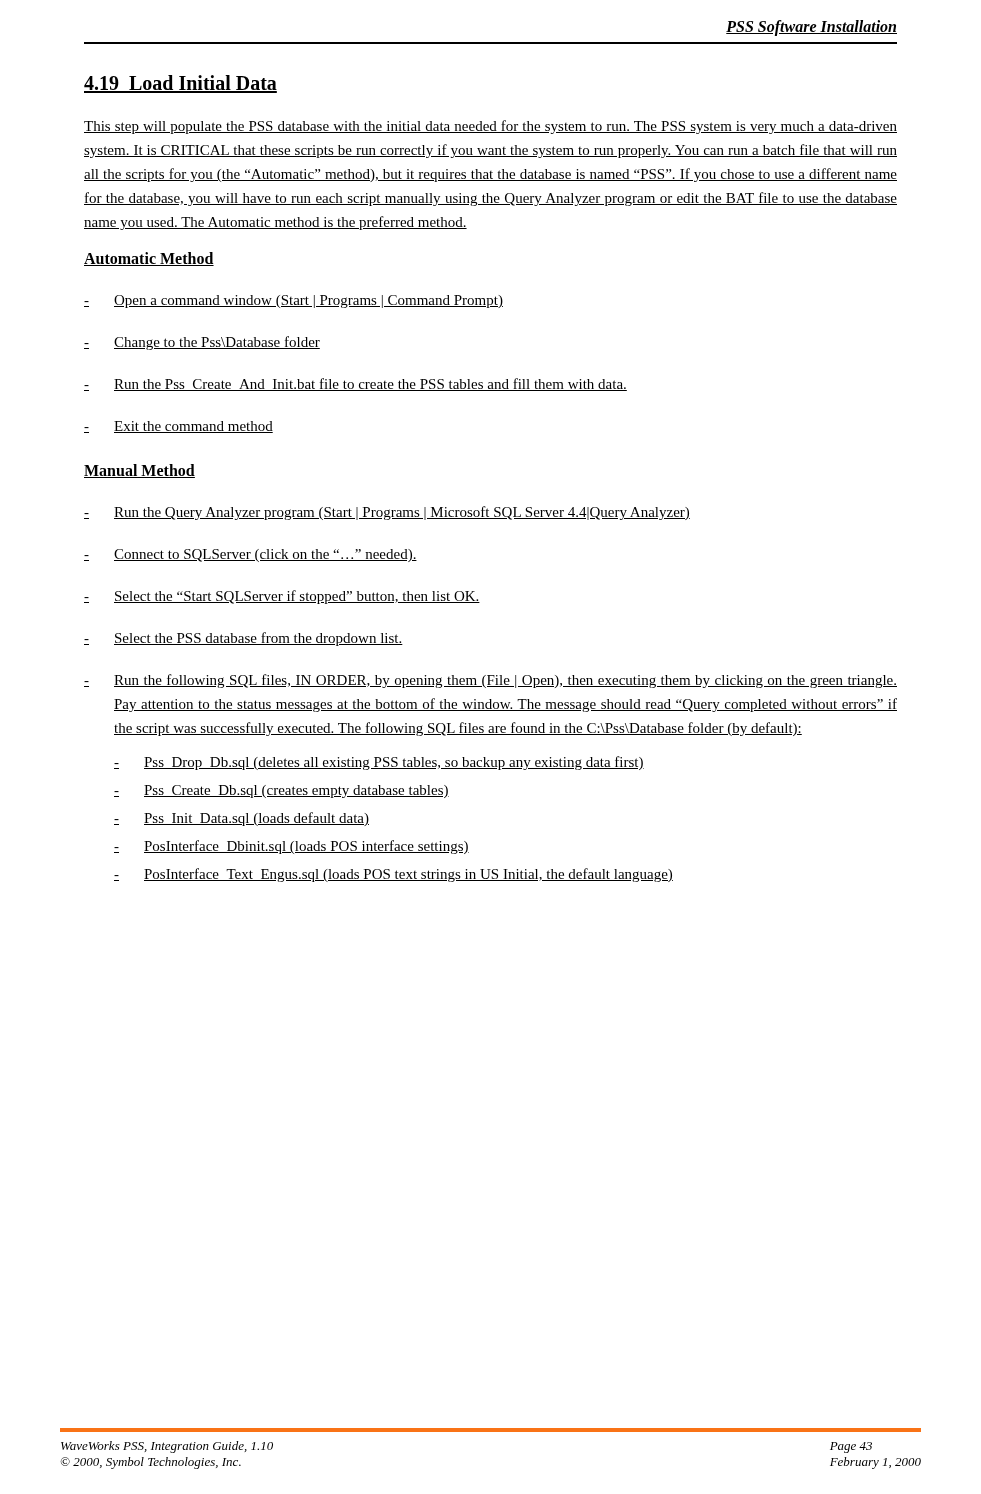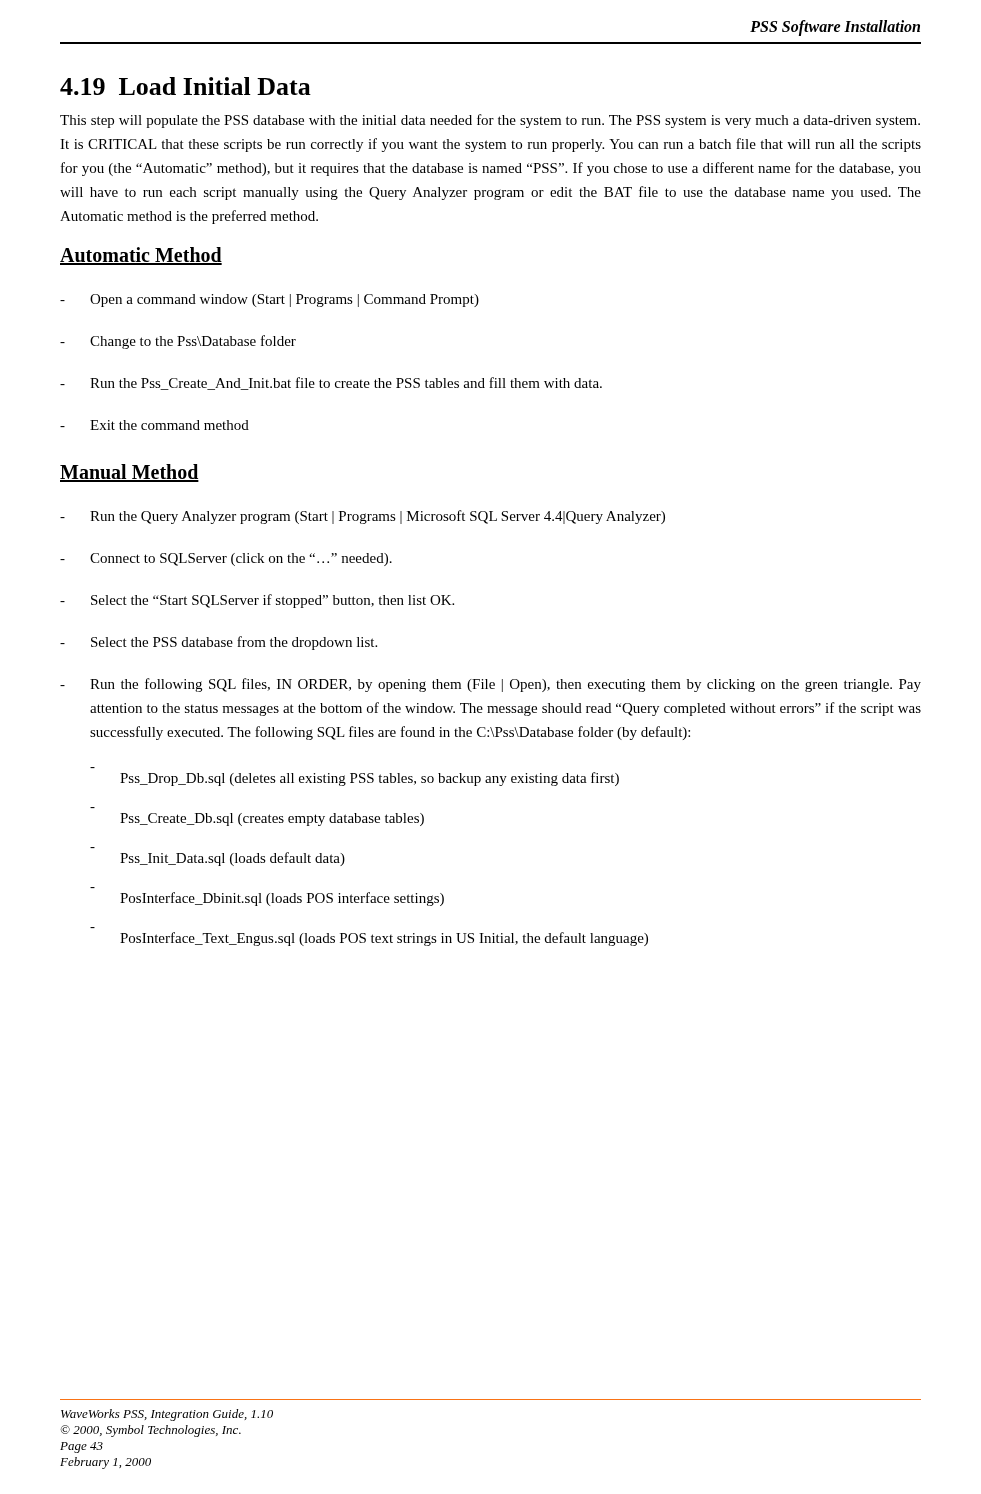--- a/index.html
+++ b/index.html
@@ -14,53 +14,54 @@
       color: #000;
       background: #fff;
       width: 981px;
       min-height: 1494px;
       position: relative;
     }
 
     .page-container {
       width: 981px;
       min-height: 1494px;
-      padding: 0 60px;
+      padding: 0 84px;
       position: relative;
+      text-decoration: underline;
     }
 
     .header {
       display: flex;
       justify-content: flex-end;
       padding: 18px 0 6px 0;
       border-bottom: 2px solid #000;
       margin-bottom: 28px;
     }
 
     .header-title {
       font-weight: bold;
       font-style: italic;
       font-size: 16px;
     }
 
     .section-title {
-      font-size: 26px;
+      font-size: 20px;
       font-weight: bold;
-      margin-bottom: 6px;
+      margin-bottom: 19px;
     }
 
     .intro-text {
       font-size: 15px;
       line-height: 1.6;
       text-align: justify;
       margin-bottom: 16px;
     }
 
     .method-heading {
-      font-size: 20px;
+      font-size: 16px;
       font-weight: bold;
       text-decoration: underline;
       margin-bottom: 20px;
       margin-top: 10px;
     }
 
     .bullet-list {
       list-style: none;
       padding: 0;
       margin: 0 0 24px 0;
@@ -98,34 +99,32 @@
     }
 
     .sub-dash {
       min-width: 30px;
       padding-right: 8px;
     }
 
     .sub-content {
       flex: 1;
       font-size: 15px;
-      margin-top: 12px;
     }
 
     .footer {
       position: absolute;
       bottom: 24px;
       left: 60px;
       right: 60px;
-      border-top: 1px solid #f97316;
+      border-top: 4px solid #f97316;
       padding-top: 6px;
       display: flex;
       justify-content: space-between;
       font-size: 13px;
-      flex-direction: column;
     }
 
     .footer-left {
       font-style: italic;
     }
 
     .footer-right {
       font-style: italic;
     }
   </style>

